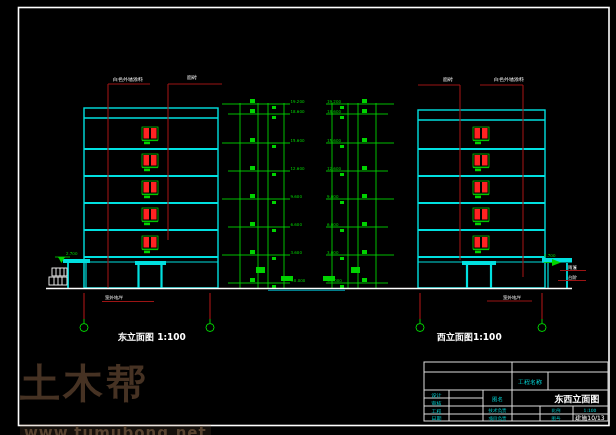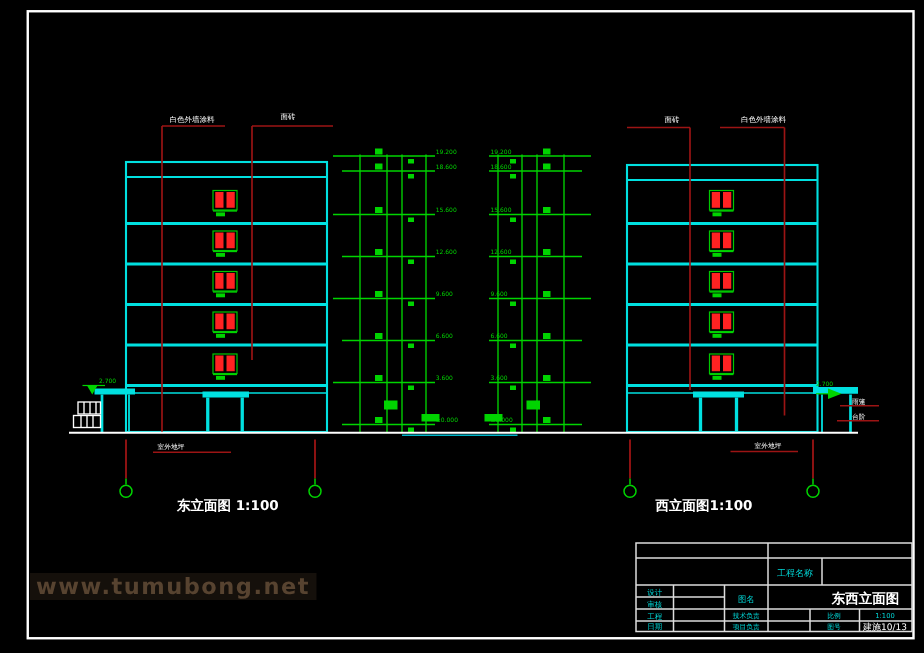--- a/index.html
+++ b/index.html
@@ -273,16 +273,16 @@
     <text x="497.5" y="412" font-size="4.5" fill="#00d8d8" text-anchor="middle">技术负责</text>
     <text x="497.5" y="419.5" font-size="4.5" fill="#00d8d8" text-anchor="middle">项目负责</text>
     <text x="556" y="412" font-size="4.5" fill="#00d8d8" text-anchor="middle">比例</text>
     <text x="590" y="412" font-size="4.5" fill="#00d8d8" text-anchor="middle">1:100</text>
     <text x="556" y="419.5" font-size="4.5" fill="#00d8d8" text-anchor="middle">图号</text>
     <text x="590" y="420" font-size="6" fill="#ffffff" text-anchor="middle">建施10/13</text>
   </g>
 </svg>
 
 <div class="watermark">
-  <br>
+  <div class="wm-logo">土木帮</div><br>
   <span class="wm-url">www.tumubong.net</span>
 </div>
 </div>
 
 </body></html>

